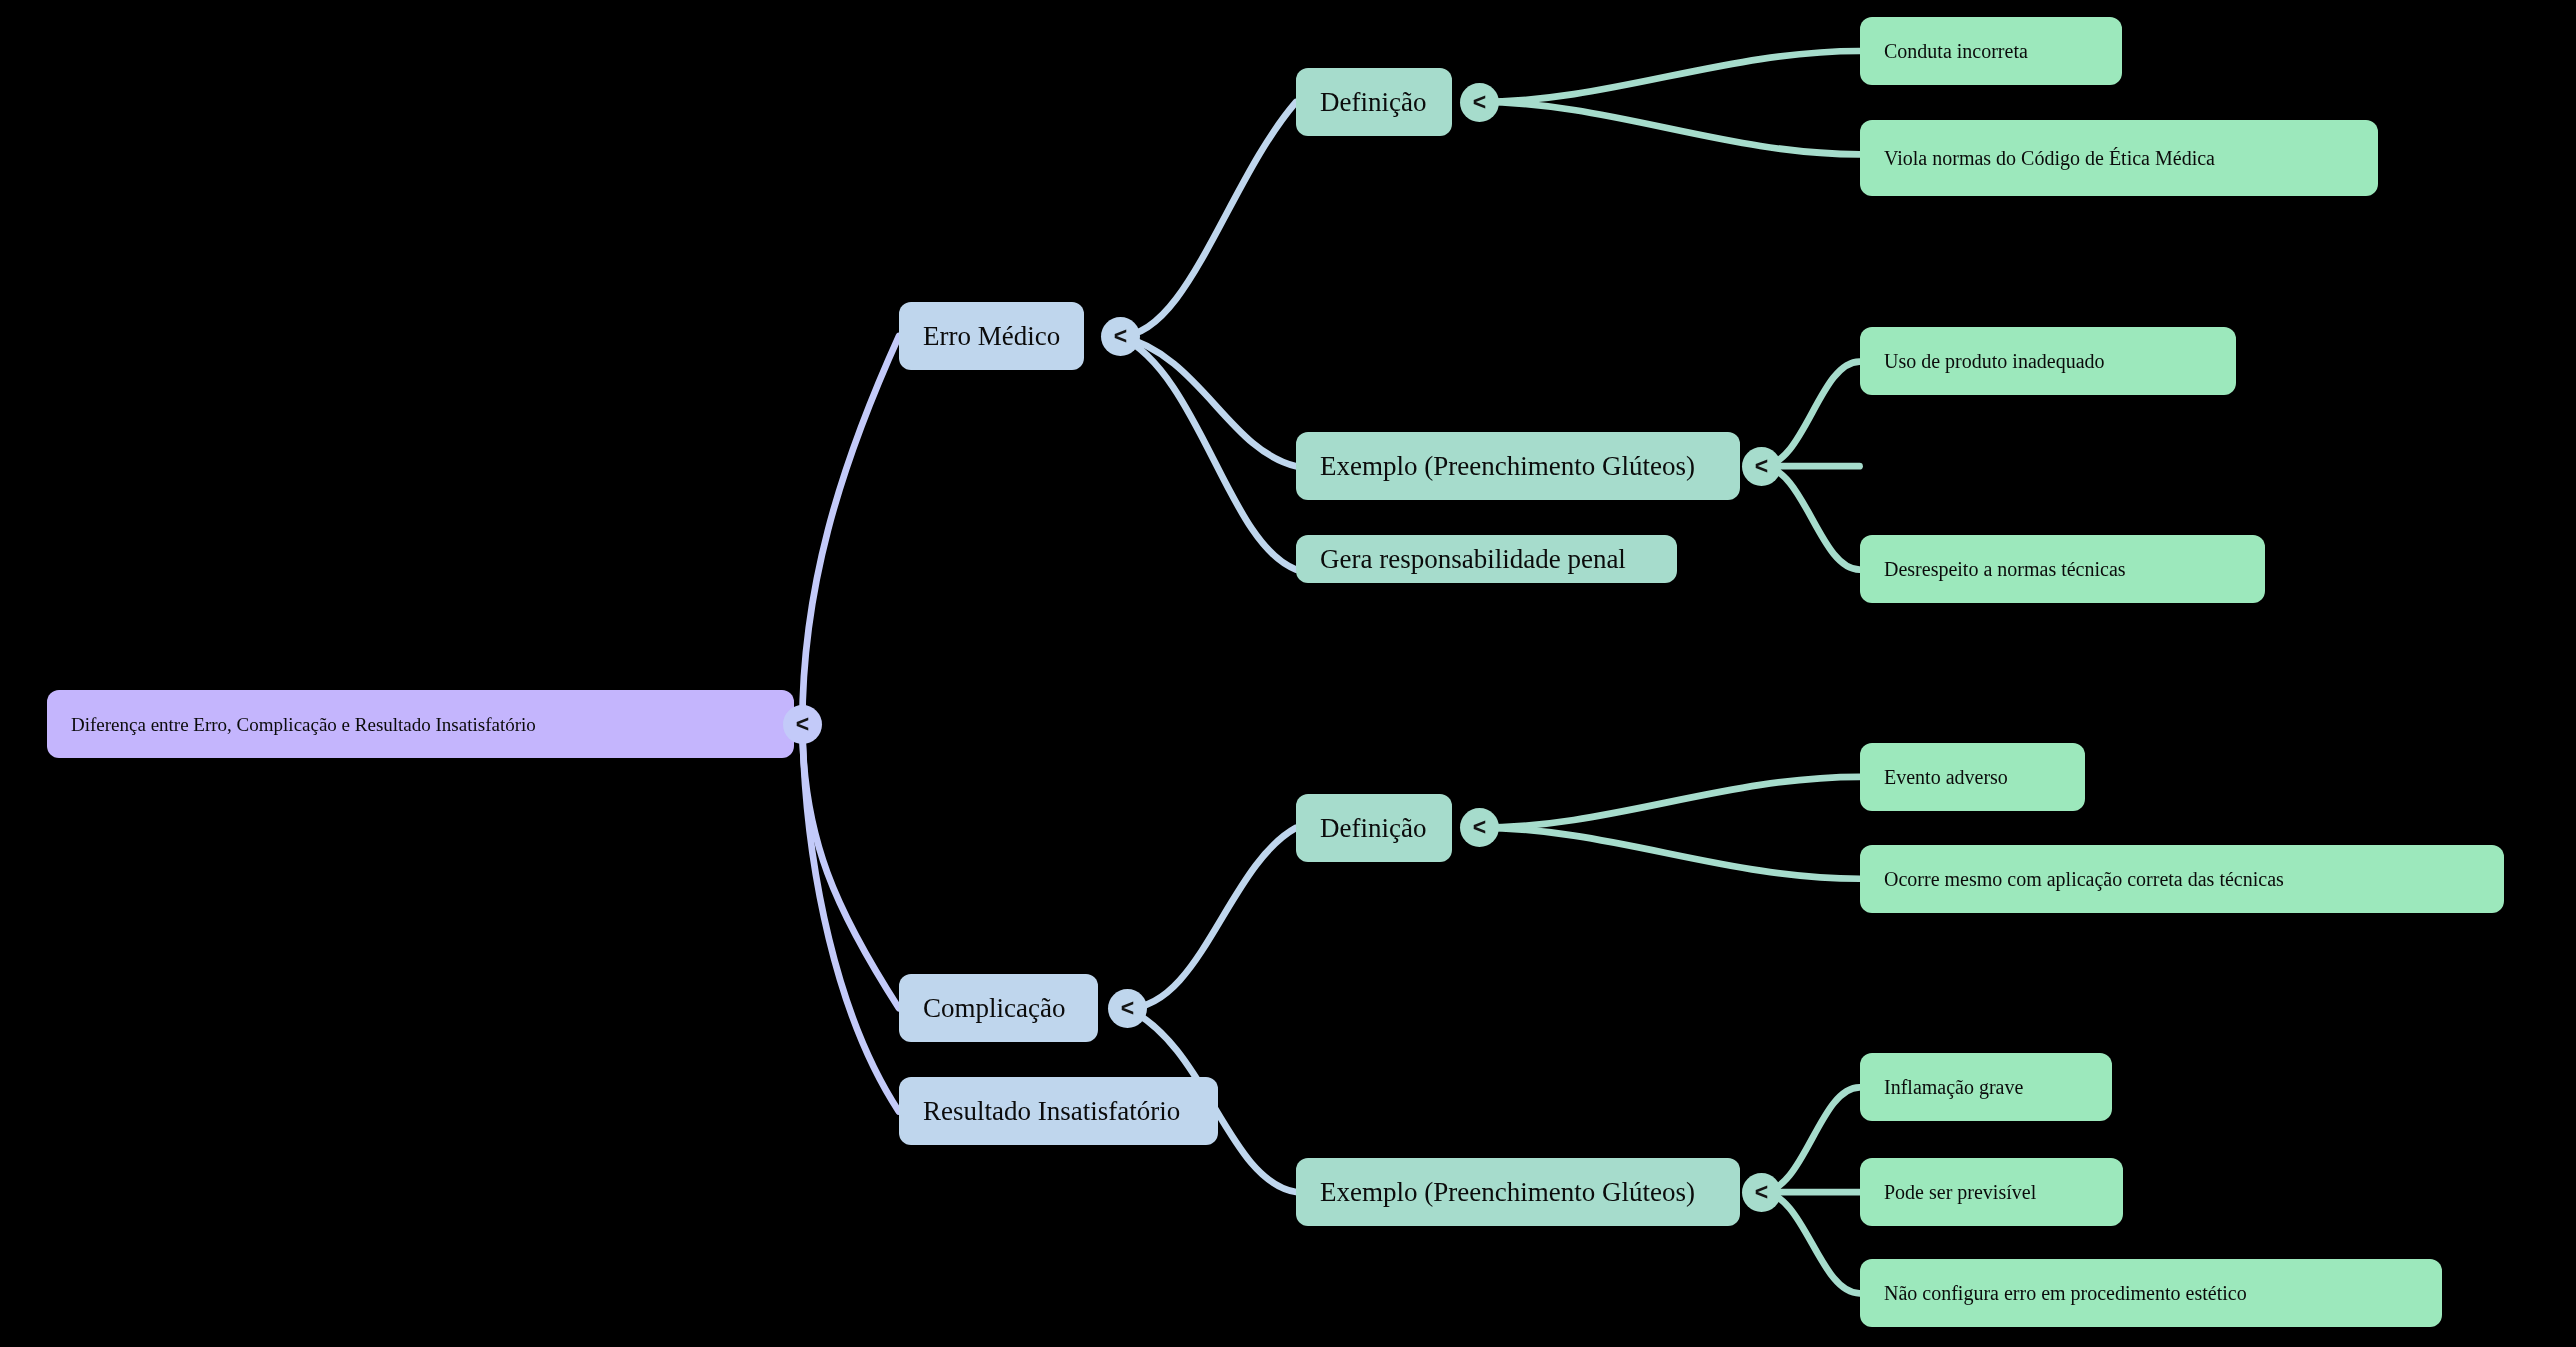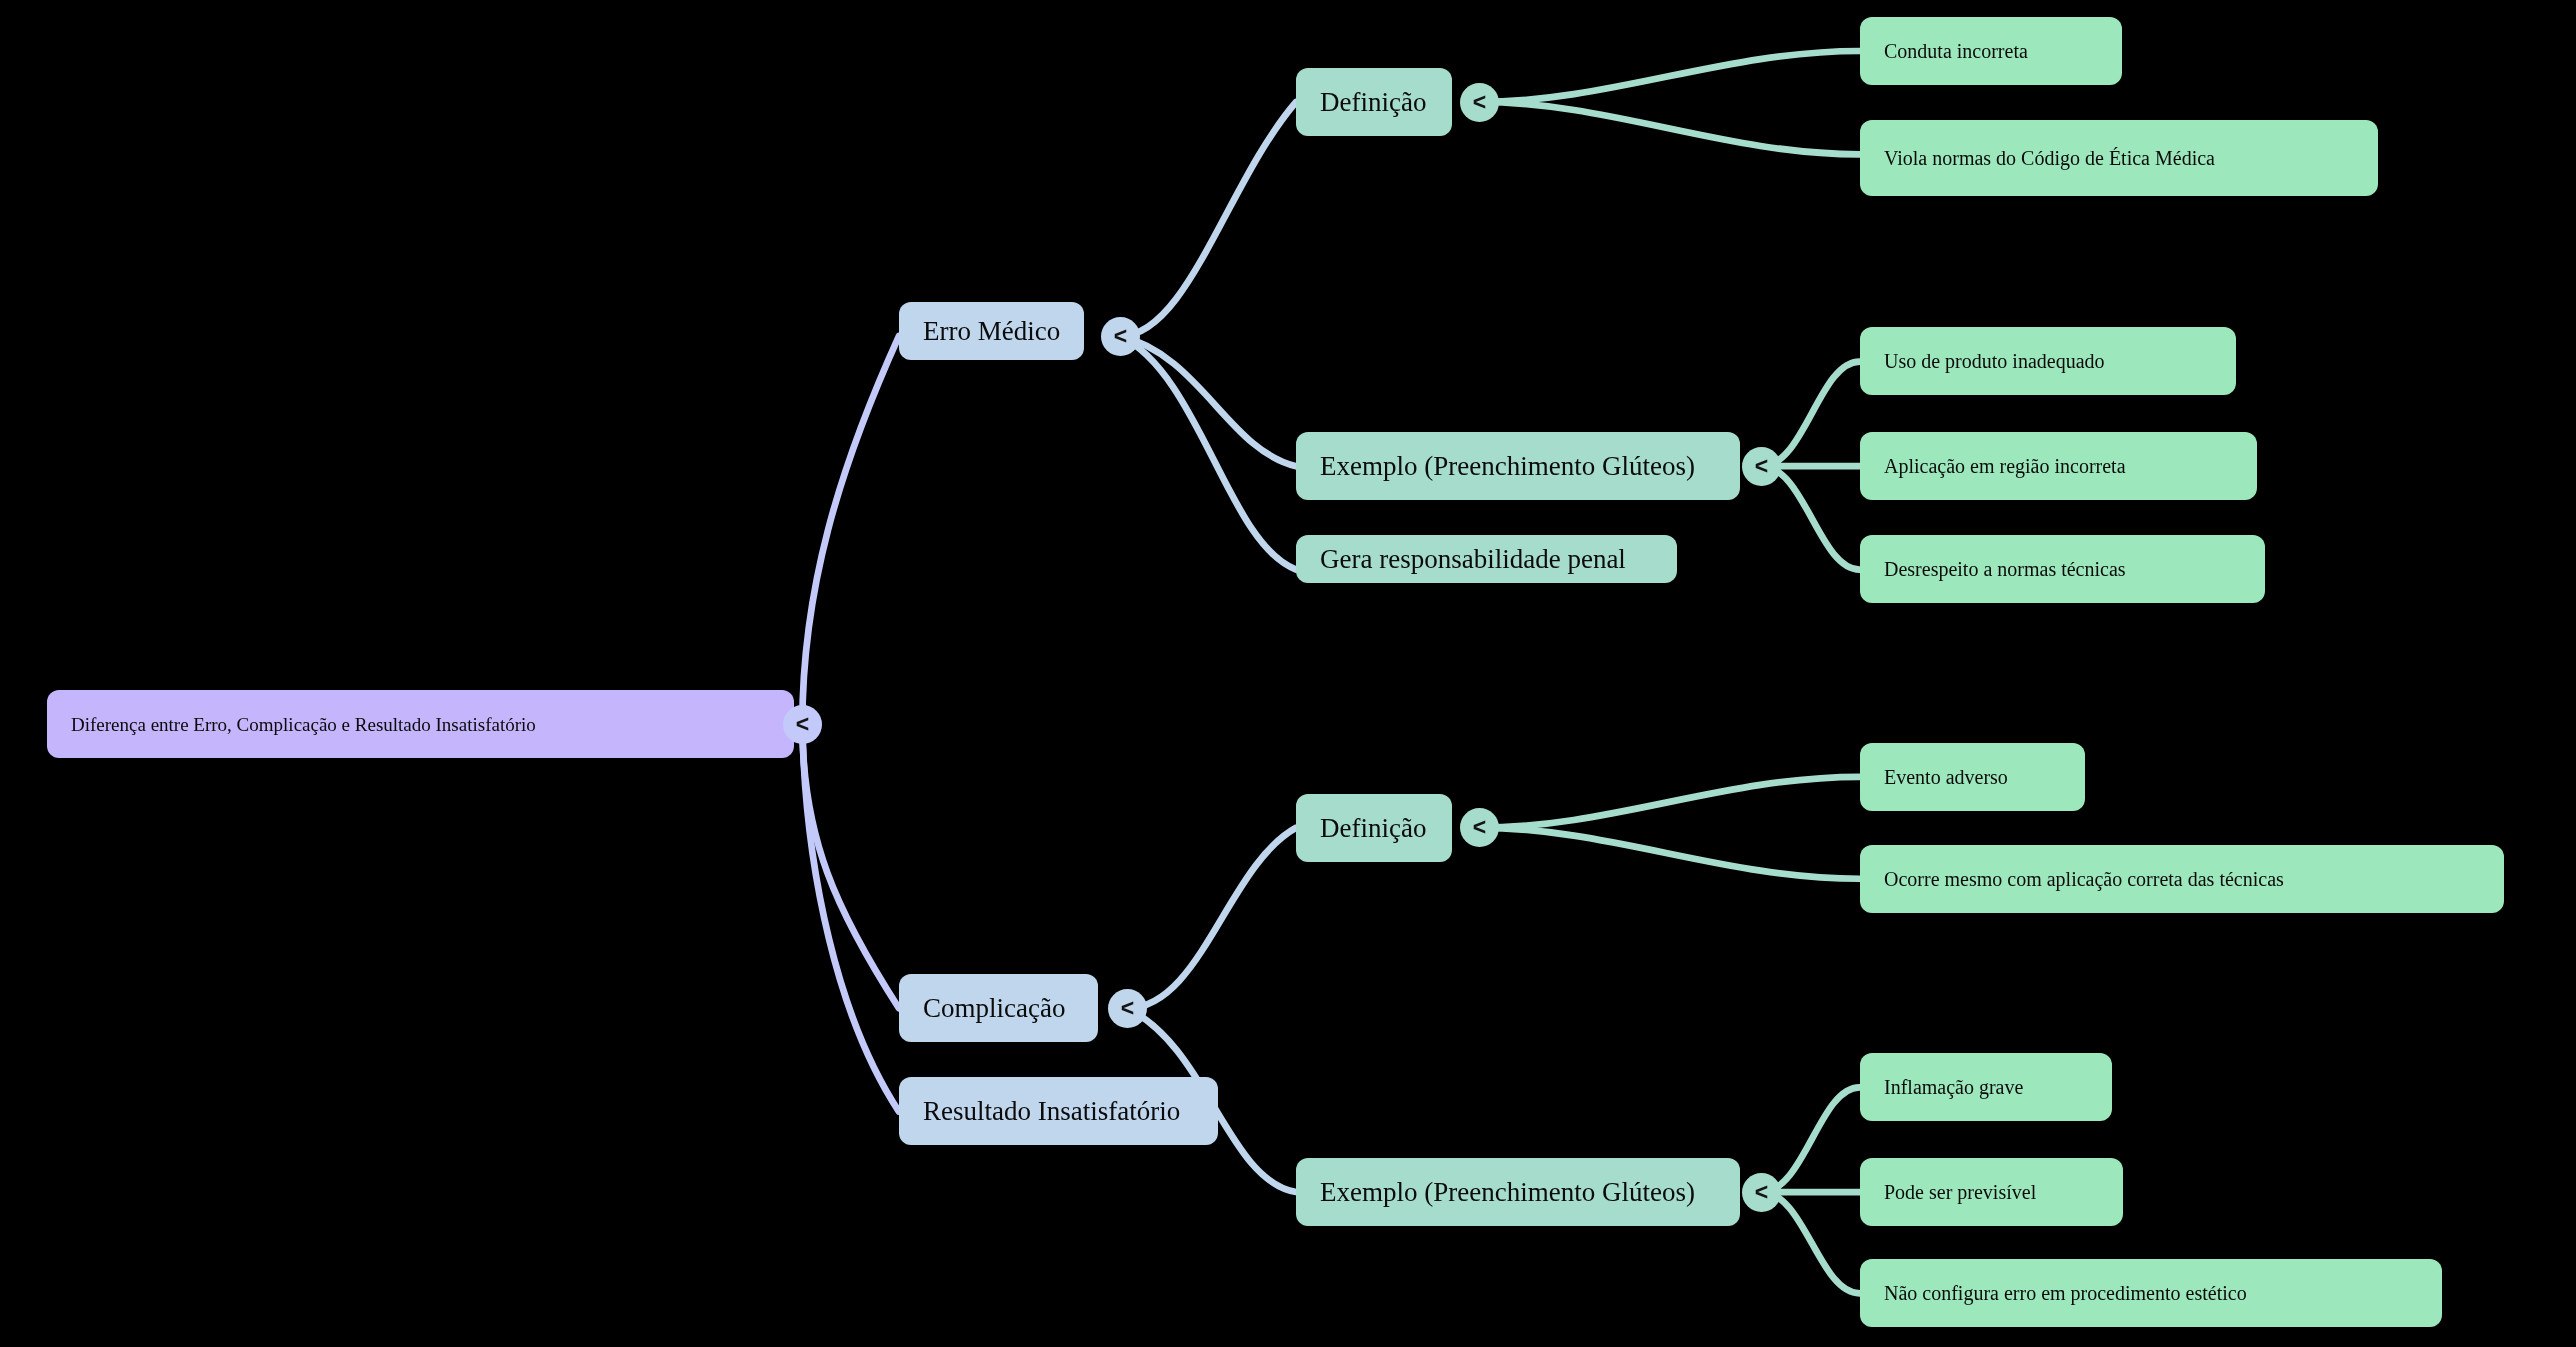--- a/index.html
+++ b/index.html
@@ -123,21 +123,21 @@
     </g>
   </svg>
 
   <div class="node lv-root" style="left:31px; top:690px; width:747px; height:68px;">
     <span class="node-label">Diferença entre Erro, Complicação e Resultado Insatisfatório</span>
   </div>
   <div class="toggle toggle-root" style="left:783px; top:705px;">
     <span>&lt;</span>
   </div>
 
-  <div class="node lv-2" style="left:899px; top:302px; width:185px; height:58px;">
+  <div class="node lv-2" style="left:899px; top:302px; width:185px; height:68px;">
     <span class="node-label">Erro Médico</span>
   </div>
   <div class="toggle toggle-lv2" style="left:1101px; top:317px;">
     <span>&lt;</span>
   </div>
 
   <div class="node lv-2" style="left:899px; top:974px; width:199px; height:68px;">
     <span class="node-label">Complicação</span>
   </div>
   <div class="toggle toggle-lv2" style="left:1108px; top:989px;">
@@ -183,23 +183,20 @@
   <div class="node lv-leaf" style="left:1860px; top:17px; width:262px; height:68px;">
     <span class="node-label">Conduta incorreta</span>
   </div>
   <div class="node lv-leaf" style="left:1860px; top:120px; width:518px; height:76px;">
     <span class="node-label">Viola normas do Código de Ética Médica</span>
   </div>
 
   <div class="node lv-leaf" style="left:1860px; top:327px; width:376px; height:68px;">
     <span class="node-label">Uso de produto inadequado</span>
   </div>
-  <div class="node lv-leaf" style="left:1860px; top:432px; width:397px; height:68px;">
-    <span class="node-label">Aplicação em região incorreta</span>
-  </div>
   <div class="node lv-leaf" style="left:1860px; top:535px; width:405px; height:68px;">
     <span class="node-label">Desrespeito a normas técnicas</span>
   </div>
 
   <div class="node lv-leaf" style="left:1860px; top:743px; width:225px; height:68px;">
     <span class="node-label">Evento adverso</span>
   </div>
   <div class="node lv-leaf" style="left:1860px; top:845px; width:644px; height:68px;">
     <span class="node-label">Ocorre mesmo com aplicação correta das técnicas</span>
   </div>

